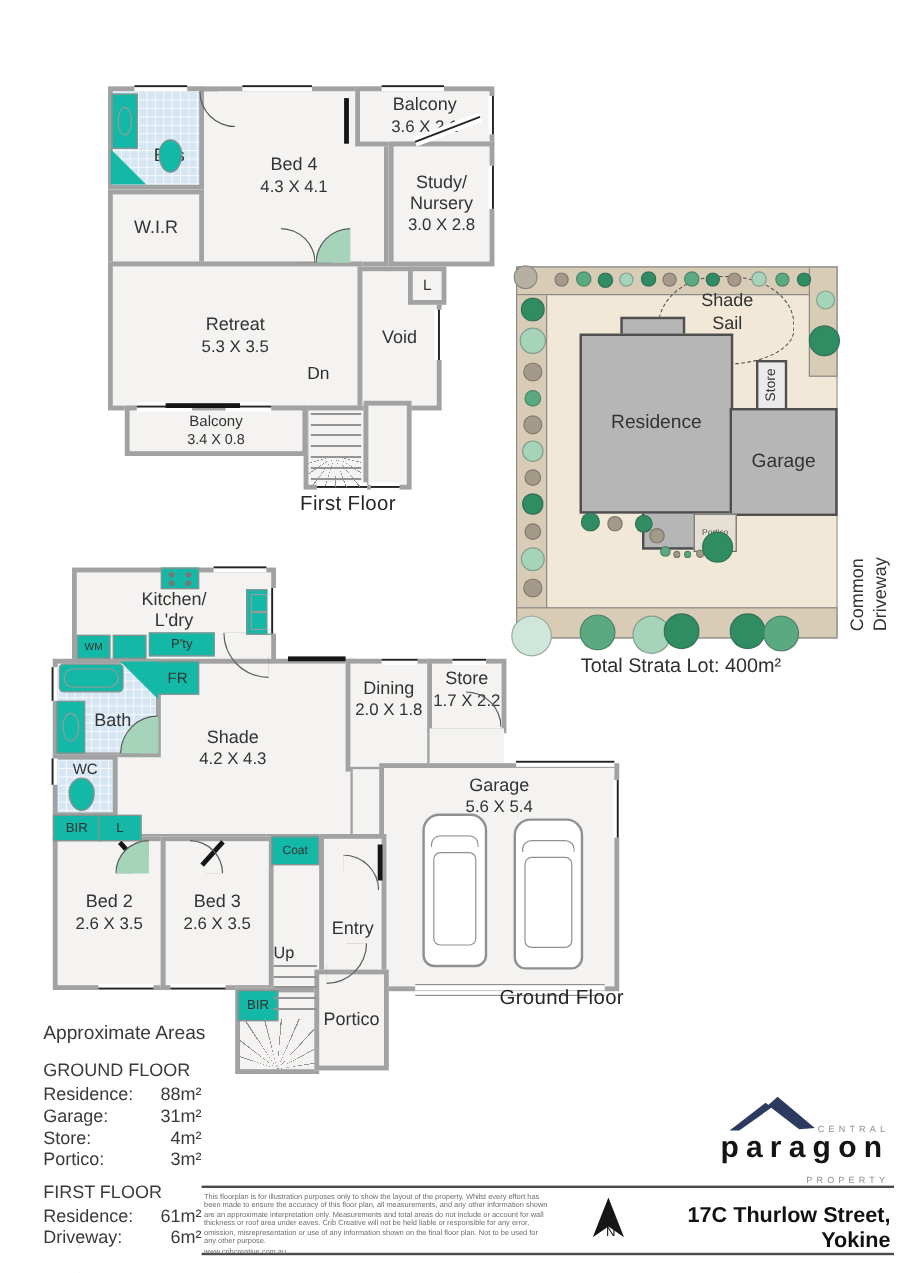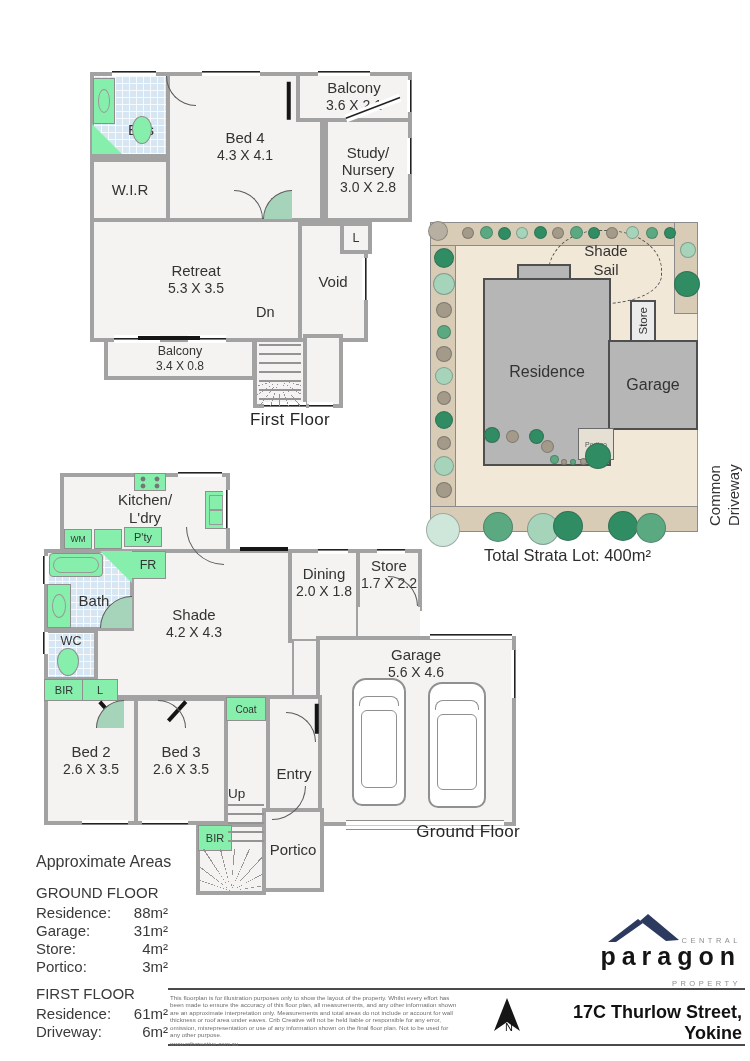--- a/index.html
+++ b/index.html
@@ -10,21 +10,21 @@
   .room{position:absolute;border:4px solid #a2a2a2;background:#f4f3f1;display:flex;
         flex-direction:column;align-items:center;justify-content:center;text-align:center;color:#333;}
   .v-top{justify-content:flex-start;}
   .nm{font-size:15px;line-height:1.18;}
   .dm{font-size:14px;line-height:1.25;}
   .f12{font-size:12.5px;}.f11{font-size:11px;}.f10{font-size:10px;}.f9{font-size:8.5px;}
   .md .nm{font-size:12.5px;}.md .dm{font-size:12px;}
   .tile{background-color:#d7e6f3;background-image:linear-gradient(rgba(255,255,255,.8) 1px,transparent 1px),
         linear-gradient(90deg,rgba(255,255,255,.8) 1px,transparent 1px);background-size:7px 7px;}
   .patch{position:absolute;background:#f4f3f1;}
-  .fix{position:absolute;background:#86efac;border:1.5px solid #8f8f8f;}
+  .fix{position:absolute;background:#14b8a6;border:1.5px solid #8f8f8f;}
   .lbl-fix{display:flex;align-items:center;justify-content:center;color:#333;}
   .tri{clip-path:polygon(0 0,100% 100%,0 100%);border:none;}
   .tri2{clip-path:polygon(100% 0,100% 100%,0 0);border:none;}
   .toil{border-radius:50%/45% 45% 55% 55%;}
   .van::before{content:"";position:absolute;inset:22% 18%;border:1.3px solid #999;border-radius:50%;}
   .tub{border-radius:4px;}
   .tub::before{content:"";position:absolute;inset:3px;border:1.3px solid #999;border-radius:9px;}
   .sinkbox::before{content:"";position:absolute;left:3px;right:3px;top:3px;height:42%;border:1.2px solid #999;}
   .sinkbox::after{content:"";position:absolute;left:3px;right:3px;bottom:3px;height:42%;border:1.2px solid #999;}
   .cook{background-image:radial-gradient(circle at 8px 5px,#777 2px,transparent 2.8px),
@@ -125,21 +125,21 @@
     <div class="path" style="left:430px;top:222px;width:268px;height:24px"></div>
     <div class="path" style="left:674px;top:222px;width:24px;height:92px"></div>
     <div class="path" style="left:430px;top:506px;width:268px;height:26px"></div>
     <div class="sail" style="left:548px;top:230px;width:114px;height:74px"></div>
     <div style="position:absolute;left:556px;top:242px;width:100px;text-align:center;font-size:15px;color:#333;line-height:1.25">
       <div>Shade</div>
       <div>Sail</div>
     </div>
     <div class="bld" style="left:517px;top:264px;width:54px;height:32px"></div>
     <div class="bld" style="left:535px;top:424px;width:46px;height:34px"></div>
-    <div class="bld" style="left:483px;top:278px;width:128px;height:188px">
+    <div class="bld" style="left:483px;top:278px;width:128px;height:150px">
       <span style="font-size:16px">Residence</span>
     </div>
     <div class="bld" style="left:630px;top:300px;width:26px;height:42px;background:#ebebeb">
       <span class="vtext" style="font-size:11.5px">Store</span>
     </div>
     <div class="bld" style="left:608px;top:340px;width:90px;height:90px">
       <span style="font-size:16px">Garage</span>
     </div>
     <div class="bld" style="left:578px;top:428px;width:36px;height:32px;background:#e6e0d4;border-width:1.5px;border-color:#6a6a6a">
       <span style="font-size:7px;color:#555">Portico</span>
@@ -208,21 +208,21 @@
       <span class="dm">2.0 X 1.8</span>
     </div>
     <div class="room v-top" style="left:356px;top:549px;width:66px;height:62px;padding-top:4px">
       <span class="nm">Store</span>
       <span class="dm">1.7 X 2.2</span>
     </div>
     <div class="patch" style="left:294px;top:641px;width:66px;height:60px"></div>
     <div class="patch" style="left:358px;top:607px;width:62px;height:33px"></div>
     <div class="room v-top" style="left:316px;top:636px;width:200px;height:190px;padding-top:6px">
       <span class="nm">Garage</span>
-      <span class="dm">5.6 X 4.6</span>
+      <span class="dm">5.6 X 5.4</span>
     </div>
     <div class="room" style="left:222px;top:695px;width:48px;height:132px"></div>
     <div class="room v-top" style="left:266px;top:695px;width:56px;height:132px;padding-top:66px">
       <span class="nm">Entry</span>
     </div>
     <div class="room" style="left:44px;top:697px;width:94px;height:128px">
       <span class="nm">Bed 2</span>
       <span class="dm">2.6 X 3.5</span>
     </div>
     <div class="room" style="left:134px;top:697px;width:94px;height:128px">
@@ -242,21 +242,21 @@
     <div class="fix lbl-fix f11" style="left:44px;top:679px;width:40px;height:22px">
       <span>BIR</span>
     </div>
     <div class="fix lbl-fix f11" style="left:82px;top:679px;width:36px;height:22px">
       <span>L</span>
     </div>
     <div class="fix lbl-fix f9" style="left:64px;top:529px;width:28px;height:20px">
       <span>WM</span>
     </div>
     <div class="fix" style="left:94px;top:529px;width:28px;height:20px"></div>
-    <div class="fix lbl-fix f11" style="left:124px;top:527px;width:38px;height:20px">
+    <div class="fix lbl-fix f11" style="left:124px;top:527px;width:55px;height:20px">
       <span>P'ty</span>
     </div>
     <div class="fix lbl-fix f12" style="left:130px;top:551px;width:36px;height:28px">
       <span>FR</span>
     </div>
     <div class="fix lbl-fix f10" style="left:226px;top:697px;width:40px;height:24px">
       <span>Coat</span>
     </div>
     <div class="fix lbl-fix f11" style="left:198px;top:825px;width:34px;height:26px">
       <span>BIR</span>

